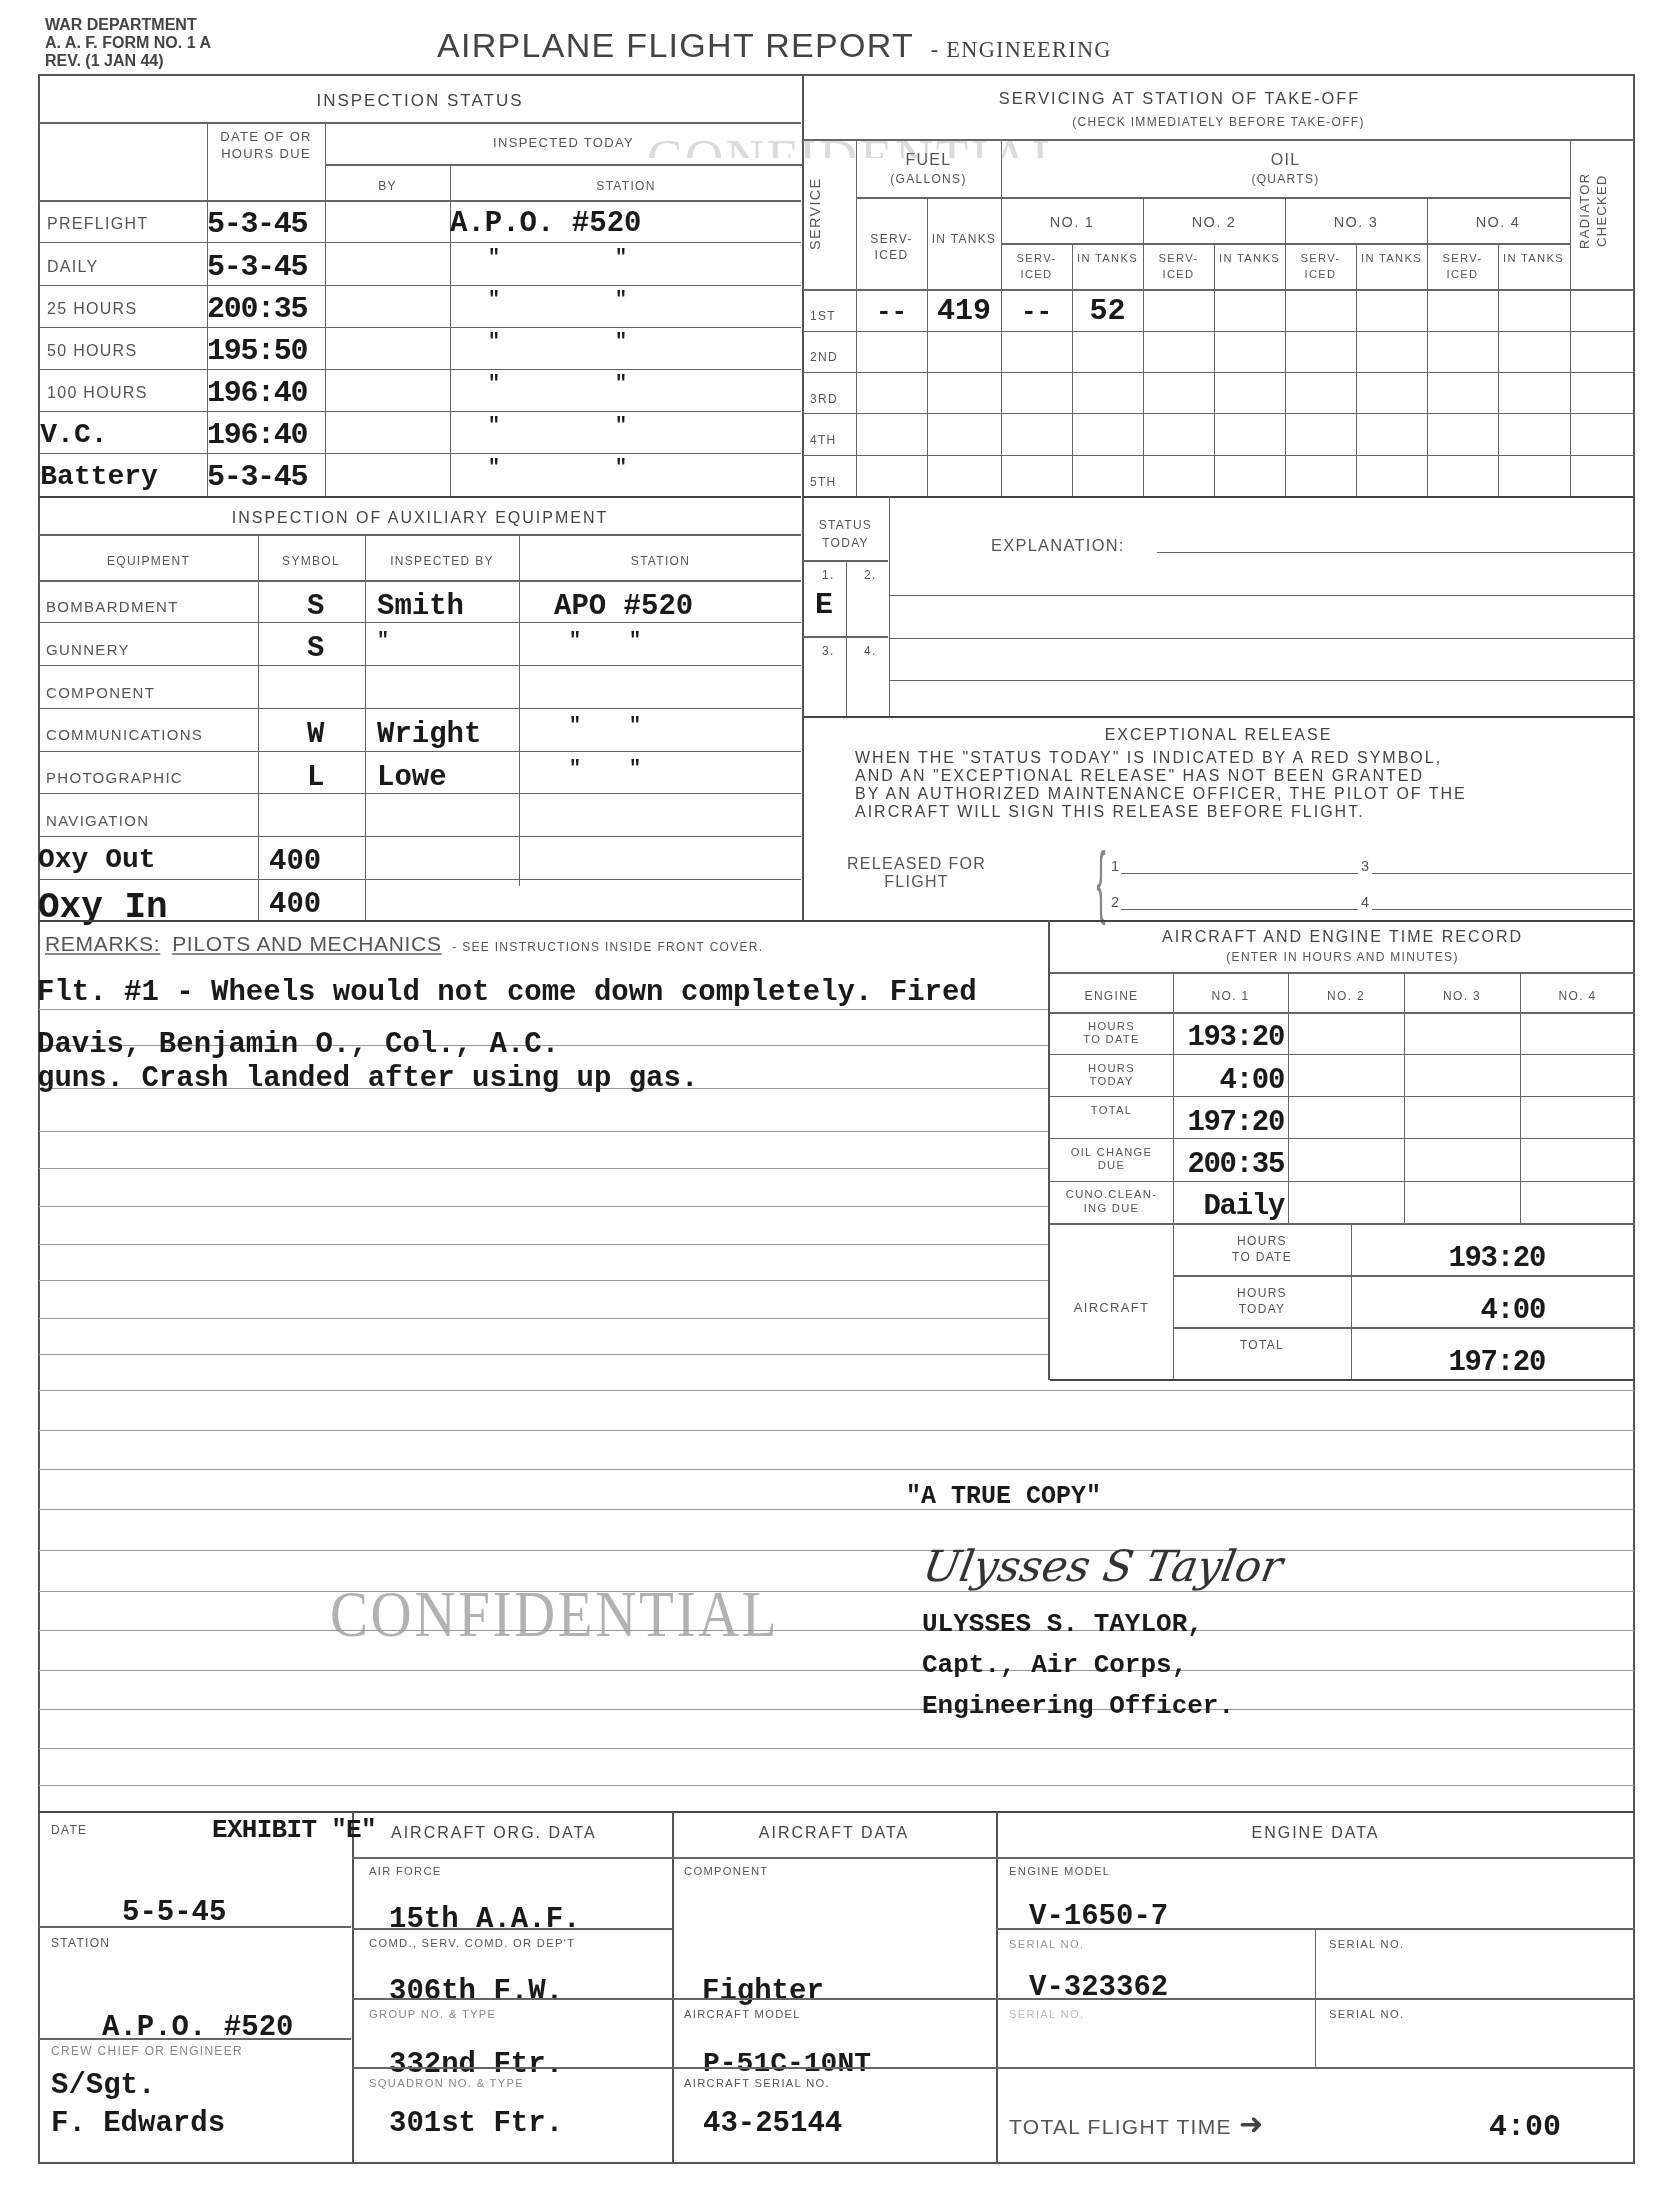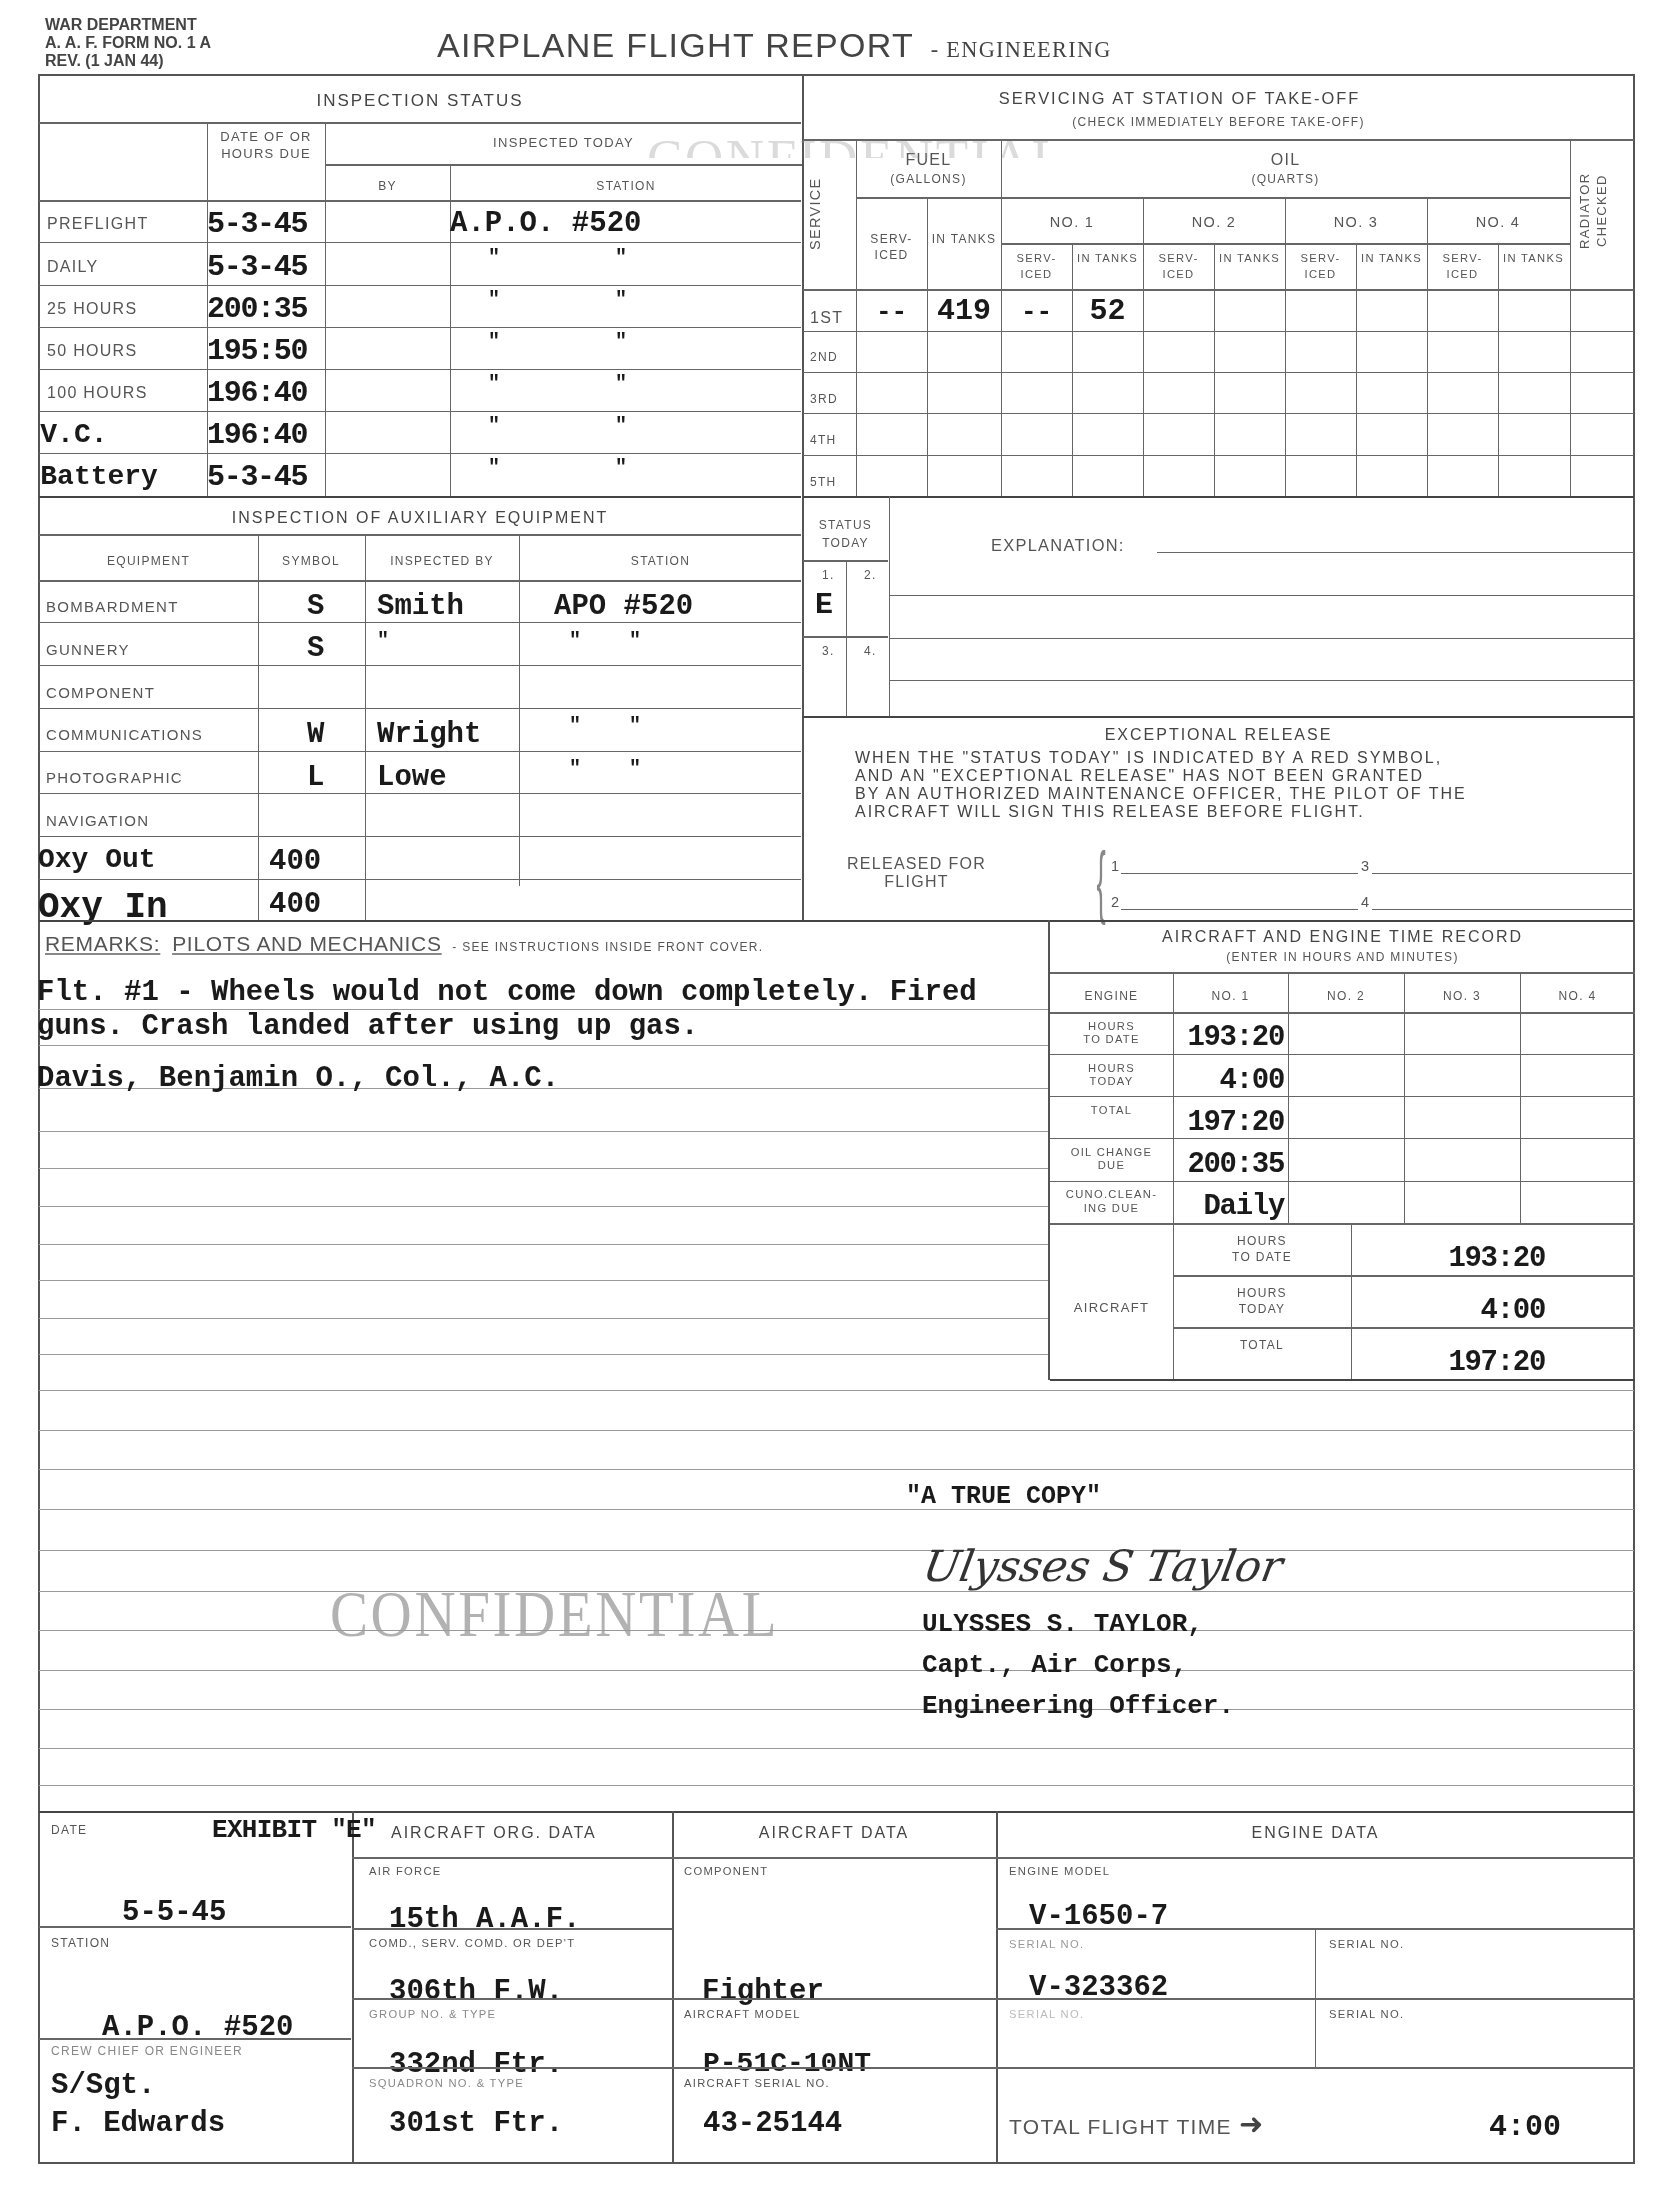--- a/index.html
+++ b/index.html
@@ -135,21 +135,21 @@
     <div class="abs lbl c" style="left:1356px;top:250px;width:71px;font-size:11.2px;line-height:16px;">IN TANKS</div>
     <div class="vlt" style="left:1285px;top:197px;height:299px;"></div>
     <div class="vlt" style="left:1356px;top:243px;height:253px;"></div>
     <div class="abs lbl c" style="left:1427px;top:214px;width:142px;font-size:14.5px;">NO. 4</div>
     <div class="abs lbl c" style="left:1427px;top:250px;width:71px;font-size:11.2px;line-height:16px;">SERV-ICED</div>
     <div class="abs lbl c" style="left:1498px;top:250px;width:71px;font-size:11.2px;line-height:16px;">IN TANKS</div>
     <div class="vlt" style="left:1427px;top:197px;height:299px;"></div>
     <div class="vlt" style="left:1498px;top:243px;height:253px;"></div>
   </div>
 <div id="serv-rows">
-    <div class="abs lbl" style="left:810px;top:309px;font-size:16px;">1ST</div>
+    <div class="abs lbl" style="left:810px;top:309px;font-size:12px;">1ST</div>
     <div class="abs mono c" style="left:856px;top:297px;width:71px;font-size:26px;">--</div>
     <div class="abs mono c" style="left:927px;top:294px;width:74px;font-size:30px;">419</div>
     <div class="abs mono c" style="left:1001px;top:297px;width:71px;font-size:26px;">--</div>
     <div class="abs mono c" style="left:1072px;top:294px;width:71px;font-size:30px;">52</div>
     <div class="hl" style="left:803px;top:331px;width:831px;border-top-width:1.3px;"></div>
     <div class="abs lbl" style="left:810px;top:350px;font-size:12px;">2ND</div>
     <div class="abs mono c" style="left:856px;top:339px;width:71px;font-size:26px;"></div>
     <div class="abs mono c" style="left:927px;top:336px;width:74px;font-size:30px;"></div>
     <div class="abs mono c" style="left:1001px;top:339px;width:71px;font-size:26px;"></div>
     <div class="abs mono c" style="left:1072px;top:336px;width:71px;font-size:30px;"></div>
@@ -297,22 +297,22 @@
     <div class="hl" style="left:39px;top:1550px;width:1595px;border-top:1.3px solid #999;"></div>
     <div class="hl" style="left:39px;top:1591px;width:1595px;border-top:1.3px solid #999;"></div>
     <div class="hl" style="left:39px;top:1630px;width:1595px;border-top:1.3px solid #999;"></div>
     <div class="hl" style="left:39px;top:1670px;width:1595px;border-top:1.3px solid #999;"></div>
     <div class="hl" style="left:39px;top:1709px;width:1595px;border-top:1.3px solid #999;"></div>
     <div class="hl" style="left:39px;top:1748px;width:1595px;border-top:1.3px solid #999;"></div>
     <div class="hl" style="left:39px;top:1785px;width:1595px;border-top:1.3px solid #999;"></div>
   </div>
 <div class="abs mono" style="left:37px;top:976px;font-size:29px;line-height:34px;">
   <div>Flt. #1 - Wheels would not come down completely.  Fired</div>
+  <div style="margin-top:18.4px;">Davis, Benjamin O., Col., A.C.</div>
   <div>guns.  Crash landed after using up gas.</div>
-  <div style="margin-top:18.4px;">Davis, Benjamin O., Col., A.C.</div>
 </div>
 
 <div class="abs hd c" style="left:1050px;top:928px;width:585px;font-size:16px;">AIRCRAFT AND ENGINE TIME RECORD</div>
 <div class="abs lbl c" style="left:1050px;top:950px;width:585px;font-size:12px;">(ENTER IN HOURS AND MINUTES)</div>
 <div class="hl" style="left:1050px;top:972px;width:585px;"></div>
 <div class="abs lbl c" style="left:1050px;top:989px;width:123px;font-size:12px;">ENGINE</div>
 <div id="engine-headers">
     <div class="abs lbl c" style="left:1173px;top:989px;width:115px;font-size:12px;">NO. 1</div>
     <div class="abs lbl c" style="left:1288px;top:989px;width:116px;font-size:12px;">NO. 2</div>
     <div class="abs lbl c" style="left:1404px;top:989px;width:116px;font-size:12px;">NO. 3</div>

